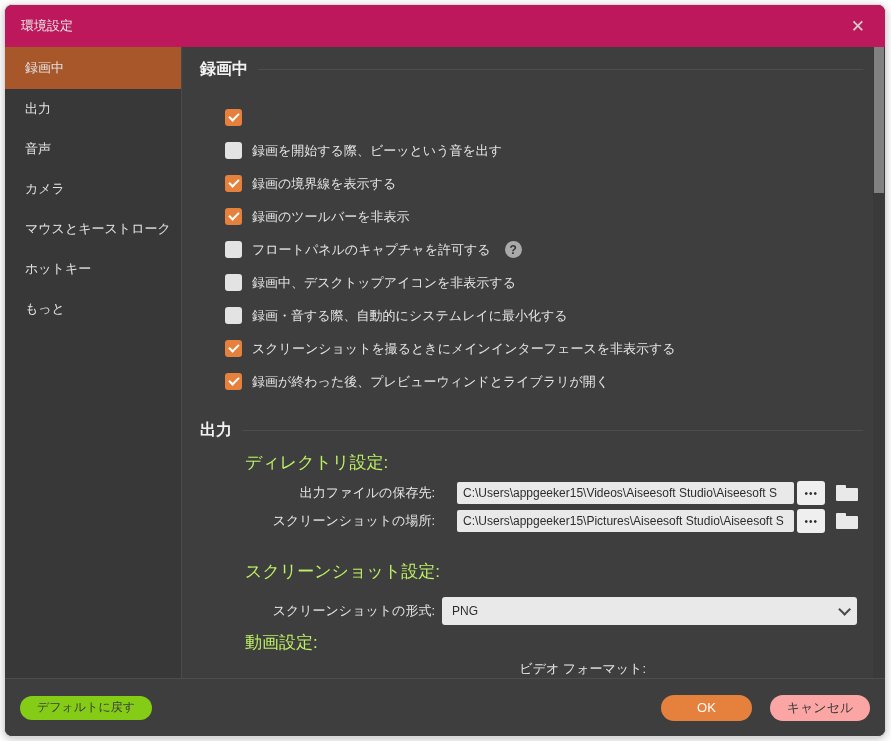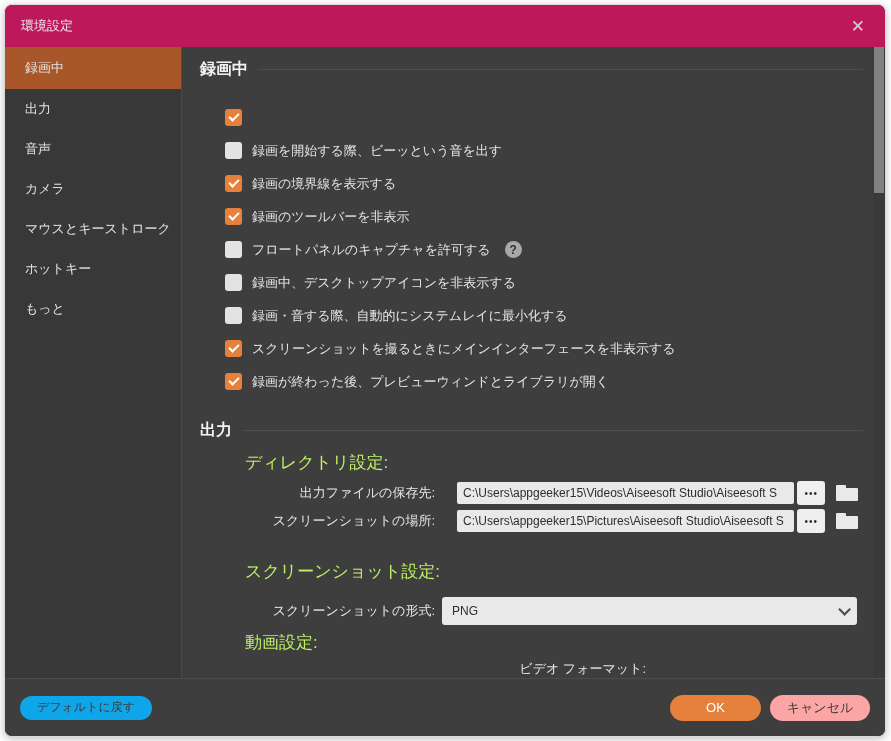--- a/index.html
+++ b/index.html
@@ -82,24 +82,24 @@
   .scrollbar { position: absolute; right: 0; top: 42px; width: 12px; height: 635px; background: #3a3a3a; }
   .scroll-thumb { position: absolute; left: 1px; top: 0; width: 10px; height: 146px; background: #818181; }
   
   .footer {
     position: absolute; left: 0; right: 0; bottom: 0; height: 58px;
     background: #3e3e3e; border-top: 1px solid #4c4c4c;
     display: flex; align-items: center; padding: 0 15px;
   }
   .btn { border: none; cursor: pointer; font-family: "Liberation Sans", sans-serif; }
   .btn-default {
-    height: 24px; padding: 0 17px; border-radius: 12px; background: #0ea5e9;
+    height: 24px; padding: 0 17px; border-radius: 12px; background: #84cc16;
     color: #3c3c3c; font-size: 12px;
   }
-  .footer-right { margin-left: auto; display: flex; gap: 9px; }
+  .footer-right { margin-left: auto; display: flex; gap: 18px; }
   .btn-ok { width: 91px; height: 26px; border-radius: 13px; background: #e5813d; color: #fff; font-size: 13px; }
   .btn-cancel { width: 100px; height: 26px; border-radius: 13px; background: #fca5a5; color: #3c3c3c; font-size: 13px; }
 </style>
 </head>
 <body>
 
 <div class="window">
 
   <div class="titlebar">
     <span>環境設定</span>

